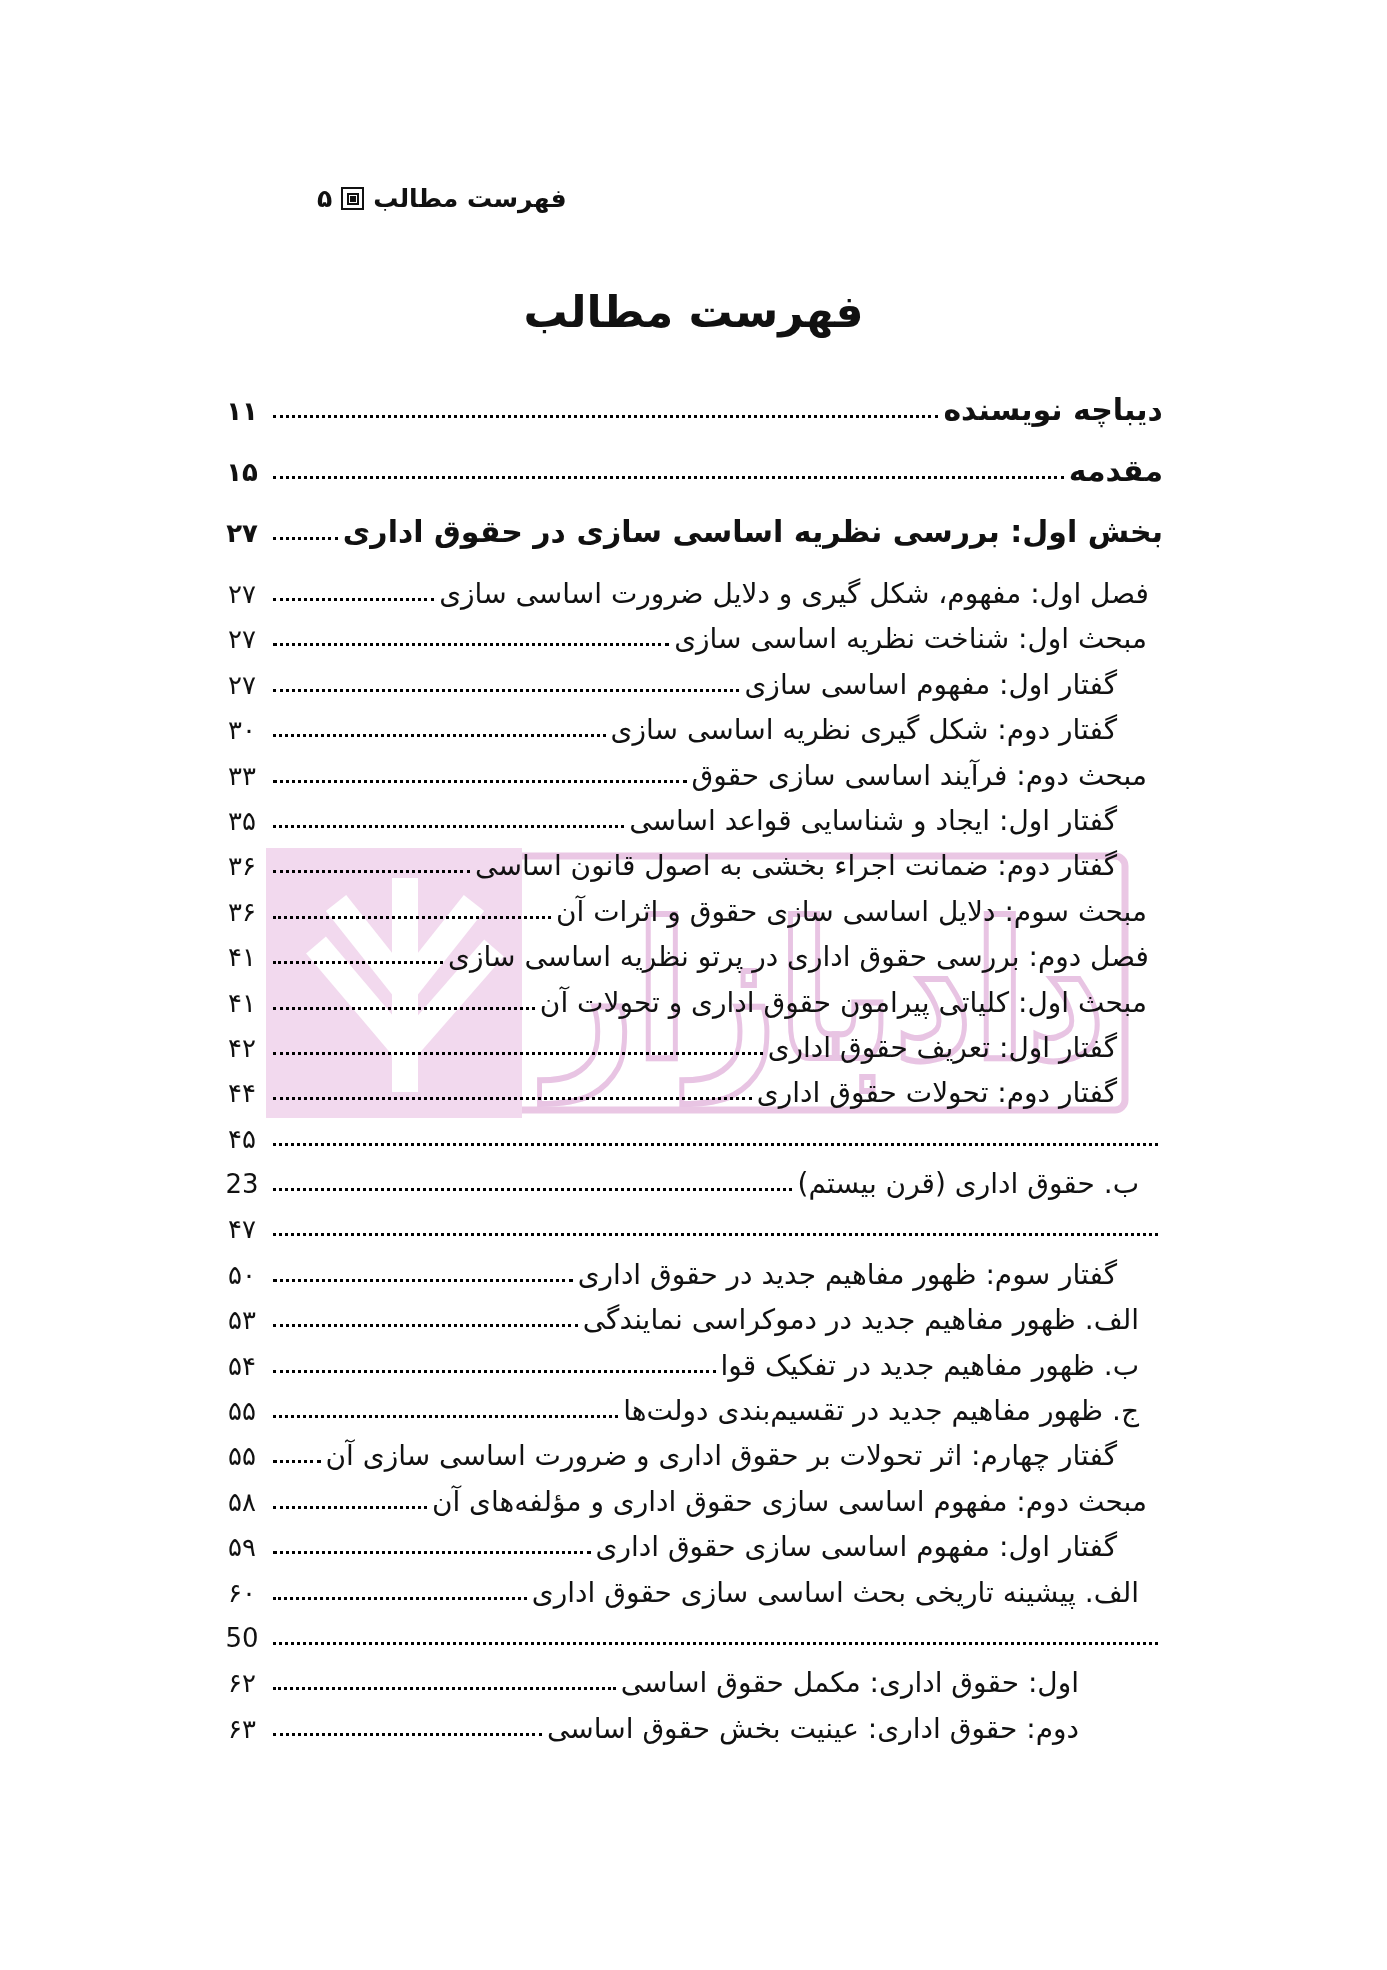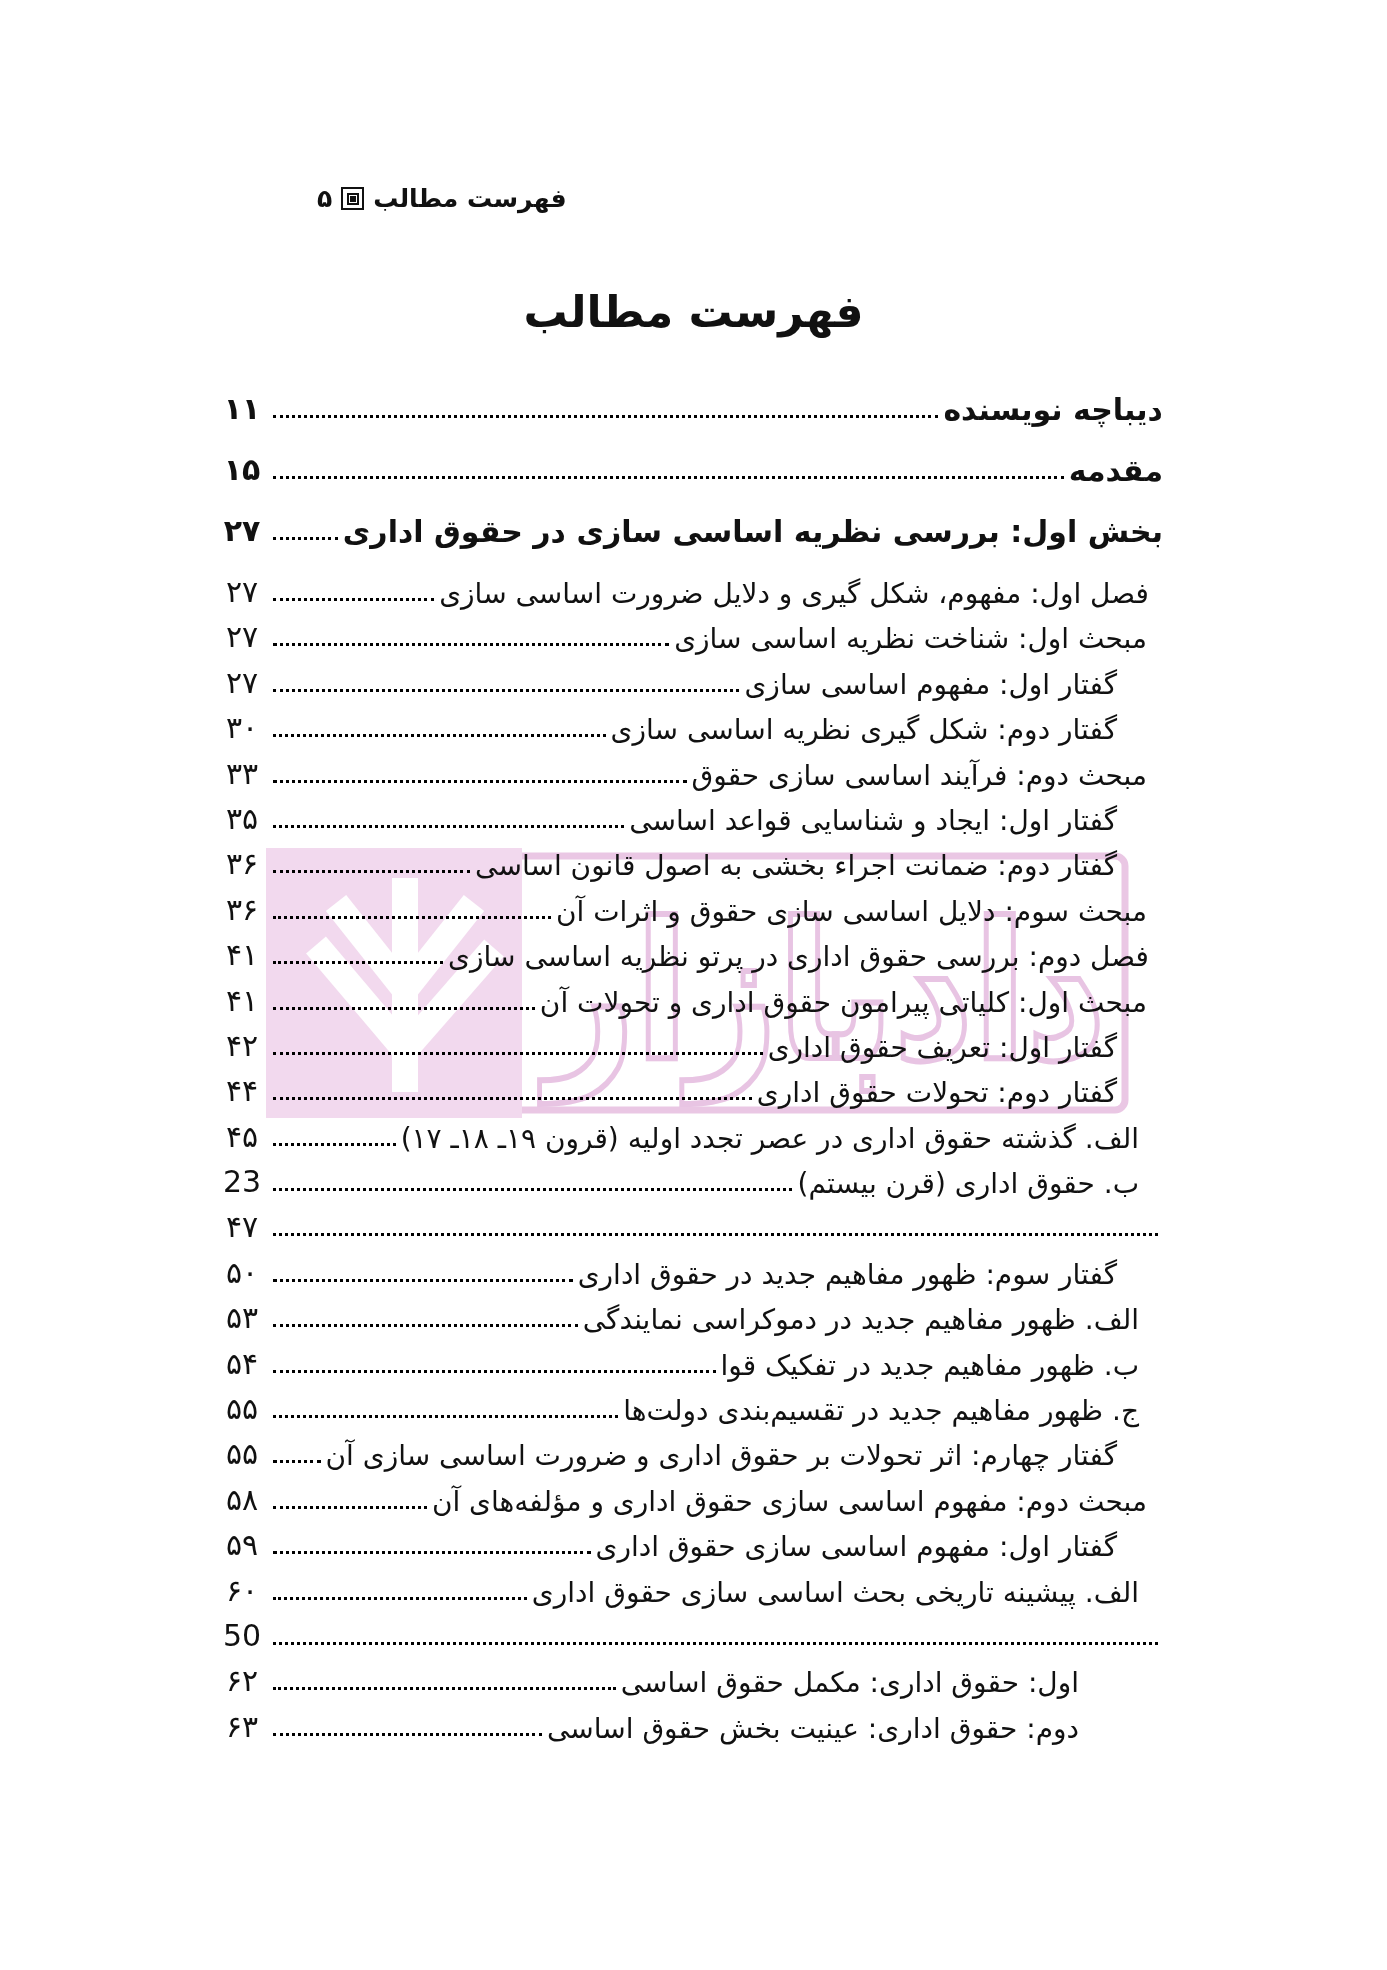--- a/index.html
+++ b/index.html
@@ -40,21 +40,21 @@
   }
   .toc-row.lead{height:61px;}
   .toc-row .t{white-space:nowrap;padding-bottom:6px;}
   .toc-row .dots{
     flex:1 1 auto;min-width:10px;
     border-bottom:3.5px dotted #000;
     margin:0 5px 13px 7px;
   }
   .toc-row .p{
     flex:0 0 48px;width:48px;text-align:center;
-    font-size:30px;padding-bottom:7px;
+    font-size:26px;padding-bottom:7px;
   }
   .toc-row.part{font-weight:bold;font-size:30px;}
   .toc-row.part .t{padding-right:0;}
   .toc-row.chapter .t{padding-right:14px;}
   .toc-row.topic .t{padding-right:16px;}
   .toc-row.speech .t{padding-right:46px;}
   .toc-row.letter .t{padding-right:24px;}
   .toc-row.num .t{padding-right:84px;}
 </style>
 </head>
@@ -157,21 +157,20 @@
         <span class="t">گفتار اول: تعریف حقوق اداری</span>
         <span class="dots"></span>
         <span class="p">۴۲</span>
       </div>
       <div class="toc-row speech">
         <span class="t">گفتار دوم: تحولات حقوق اداری</span>
         <span class="dots"></span>
         <span class="p">۴۴</span>
       </div>
       <div class="toc-row letter">
-        <span class="t">الف. گذشته حقوق اداری در عصر تجدد اولیه (قرون ۱۹ـ ۱۸ـ ۱۷)</span>
         <span class="dots"></span>
         <span class="p">۴۵</span>
       </div>
       <div class="toc-row letter">
         <span class="t">ب. حقوق اداری (قرن بیستم)</span>
         <span class="dots"></span>
         <span class="p">23</span>
       </div>
       <div class="toc-row letter">
         <span class="dots"></span>

